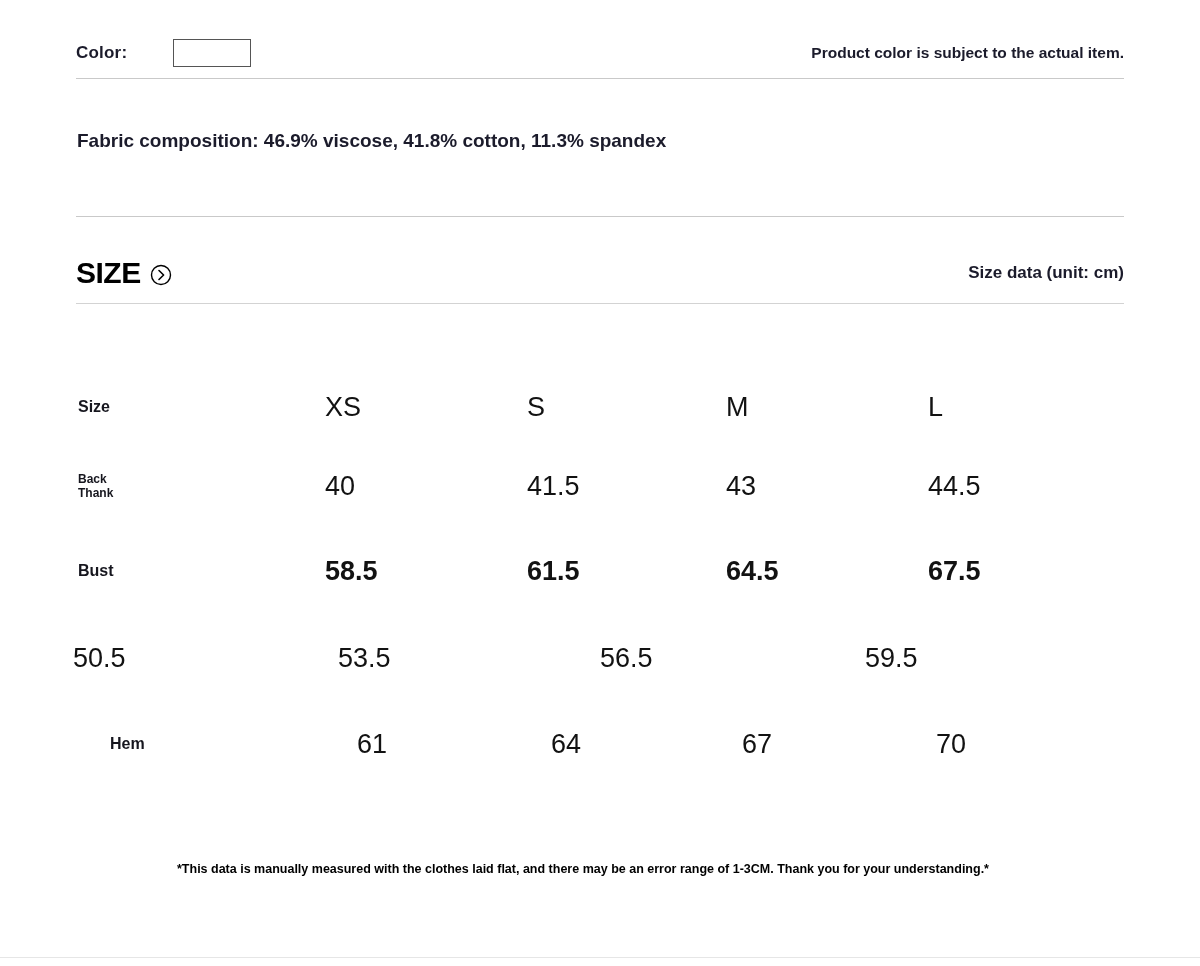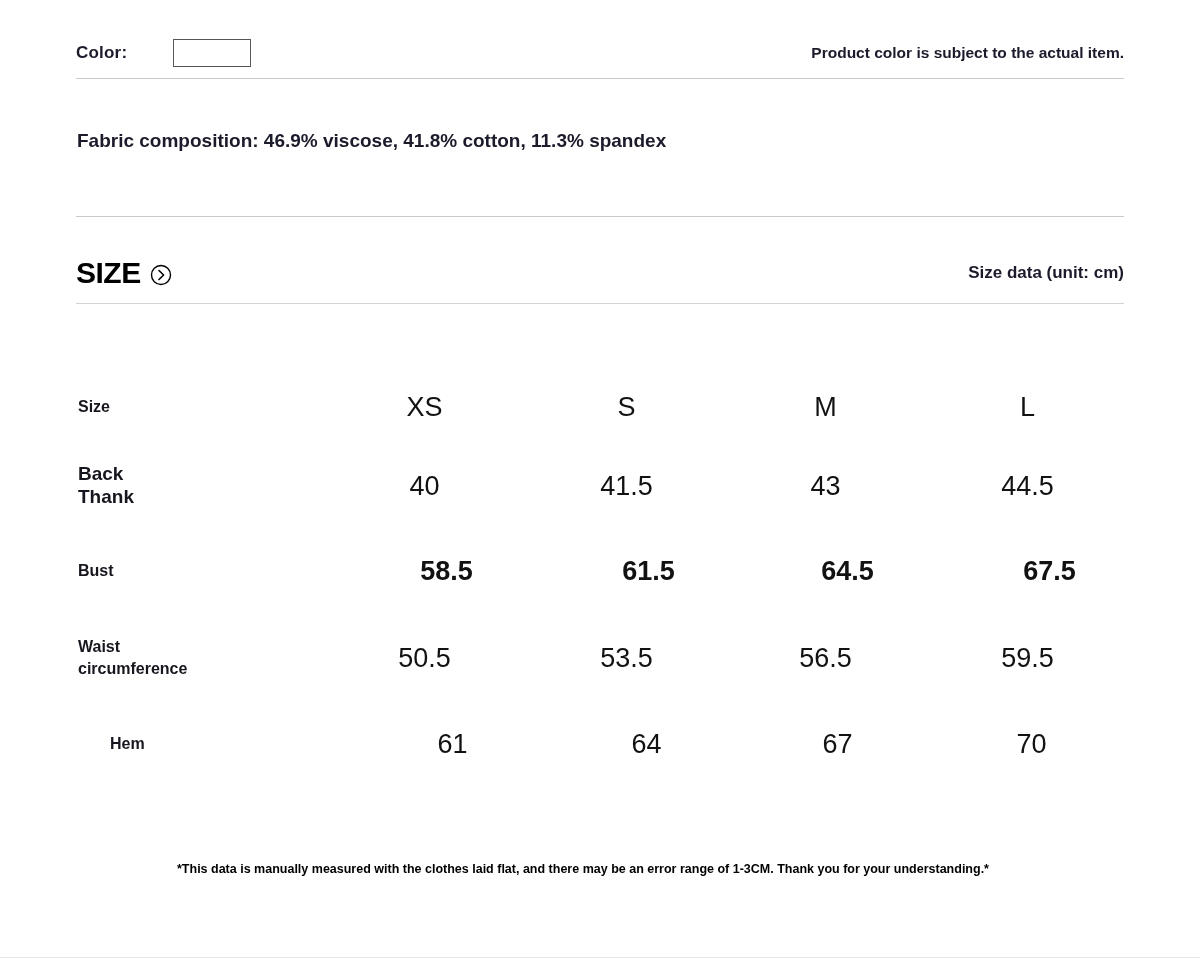--- a/index.html
+++ b/index.html
@@ -118,34 +118,34 @@
   }
   .rlabel {
     width: 252px;
     padding-left: 2px;
     box-sizing: border-box;
     color: #16161e;
     font-weight: bold;
   }
   .cell {
     flex: 1;
-    text-align: center;
+    text-align: left;
     color: #121212;
     font-weight: normal;
   }
 
   .row-head { height: 74px; }
   .row-head .rlabel { font-size: 16px; }
   .row-head .cell { font-size: 27px; }
 
   .row-back { height: 84px; }
-  .row-back .rlabel { font-size: 19px; line-height: 1.2; }
+  .row-back .rlabel { font-size: 12px; line-height: 1.2; }
   .row-back .cell { font-size: 27px; }
 
-  .row-bust { height: 86px; gap: 44px; }
+  .row-bust { height: 86px; }
   .row-bust .rlabel { font-size: 16px; }
   .row-bust .cell { font-size: 27px; font-weight: bold; }
 
   .row-waist { height: 88px; }
   .row-waist .rlabel { font-size: 16px; line-height: 1.35; }
   .row-waist .cell { font-size: 27px; }
 
   .row-hem { height: 84px; }
   .row-hem .rlabel { font-size: 16px; margin-left: 32px; }
   .row-hem .cell { font-size: 27px; }
@@ -227,24 +227,20 @@
 
     <div class="trow row-bust">
       <div class="rlabel">Bust</div>
       <div class="cell cell-xs">58.5</div>
       <div class="cell">61.5</div>
       <div class="cell">64.5</div>
       <div class="cell cell-l">67.5</div>
     </div>
 
     <div class="trow row-waist">
-      <div class="rlabel">
-        <div>Waist</div>
-        <div>circumference</div>
-      </div>
       <div class="cell cell-xs">50.5</div>
       <div class="cell">53.5</div>
       <div class="cell">56.5</div>
       <div class="cell cell-l">59.5</div>
     </div>
 
     <div class="trow row-hem">
       <div class="rlabel">Hem</div>
       <div class="cell cell-xs">61</div>
       <div class="cell">64</div>

